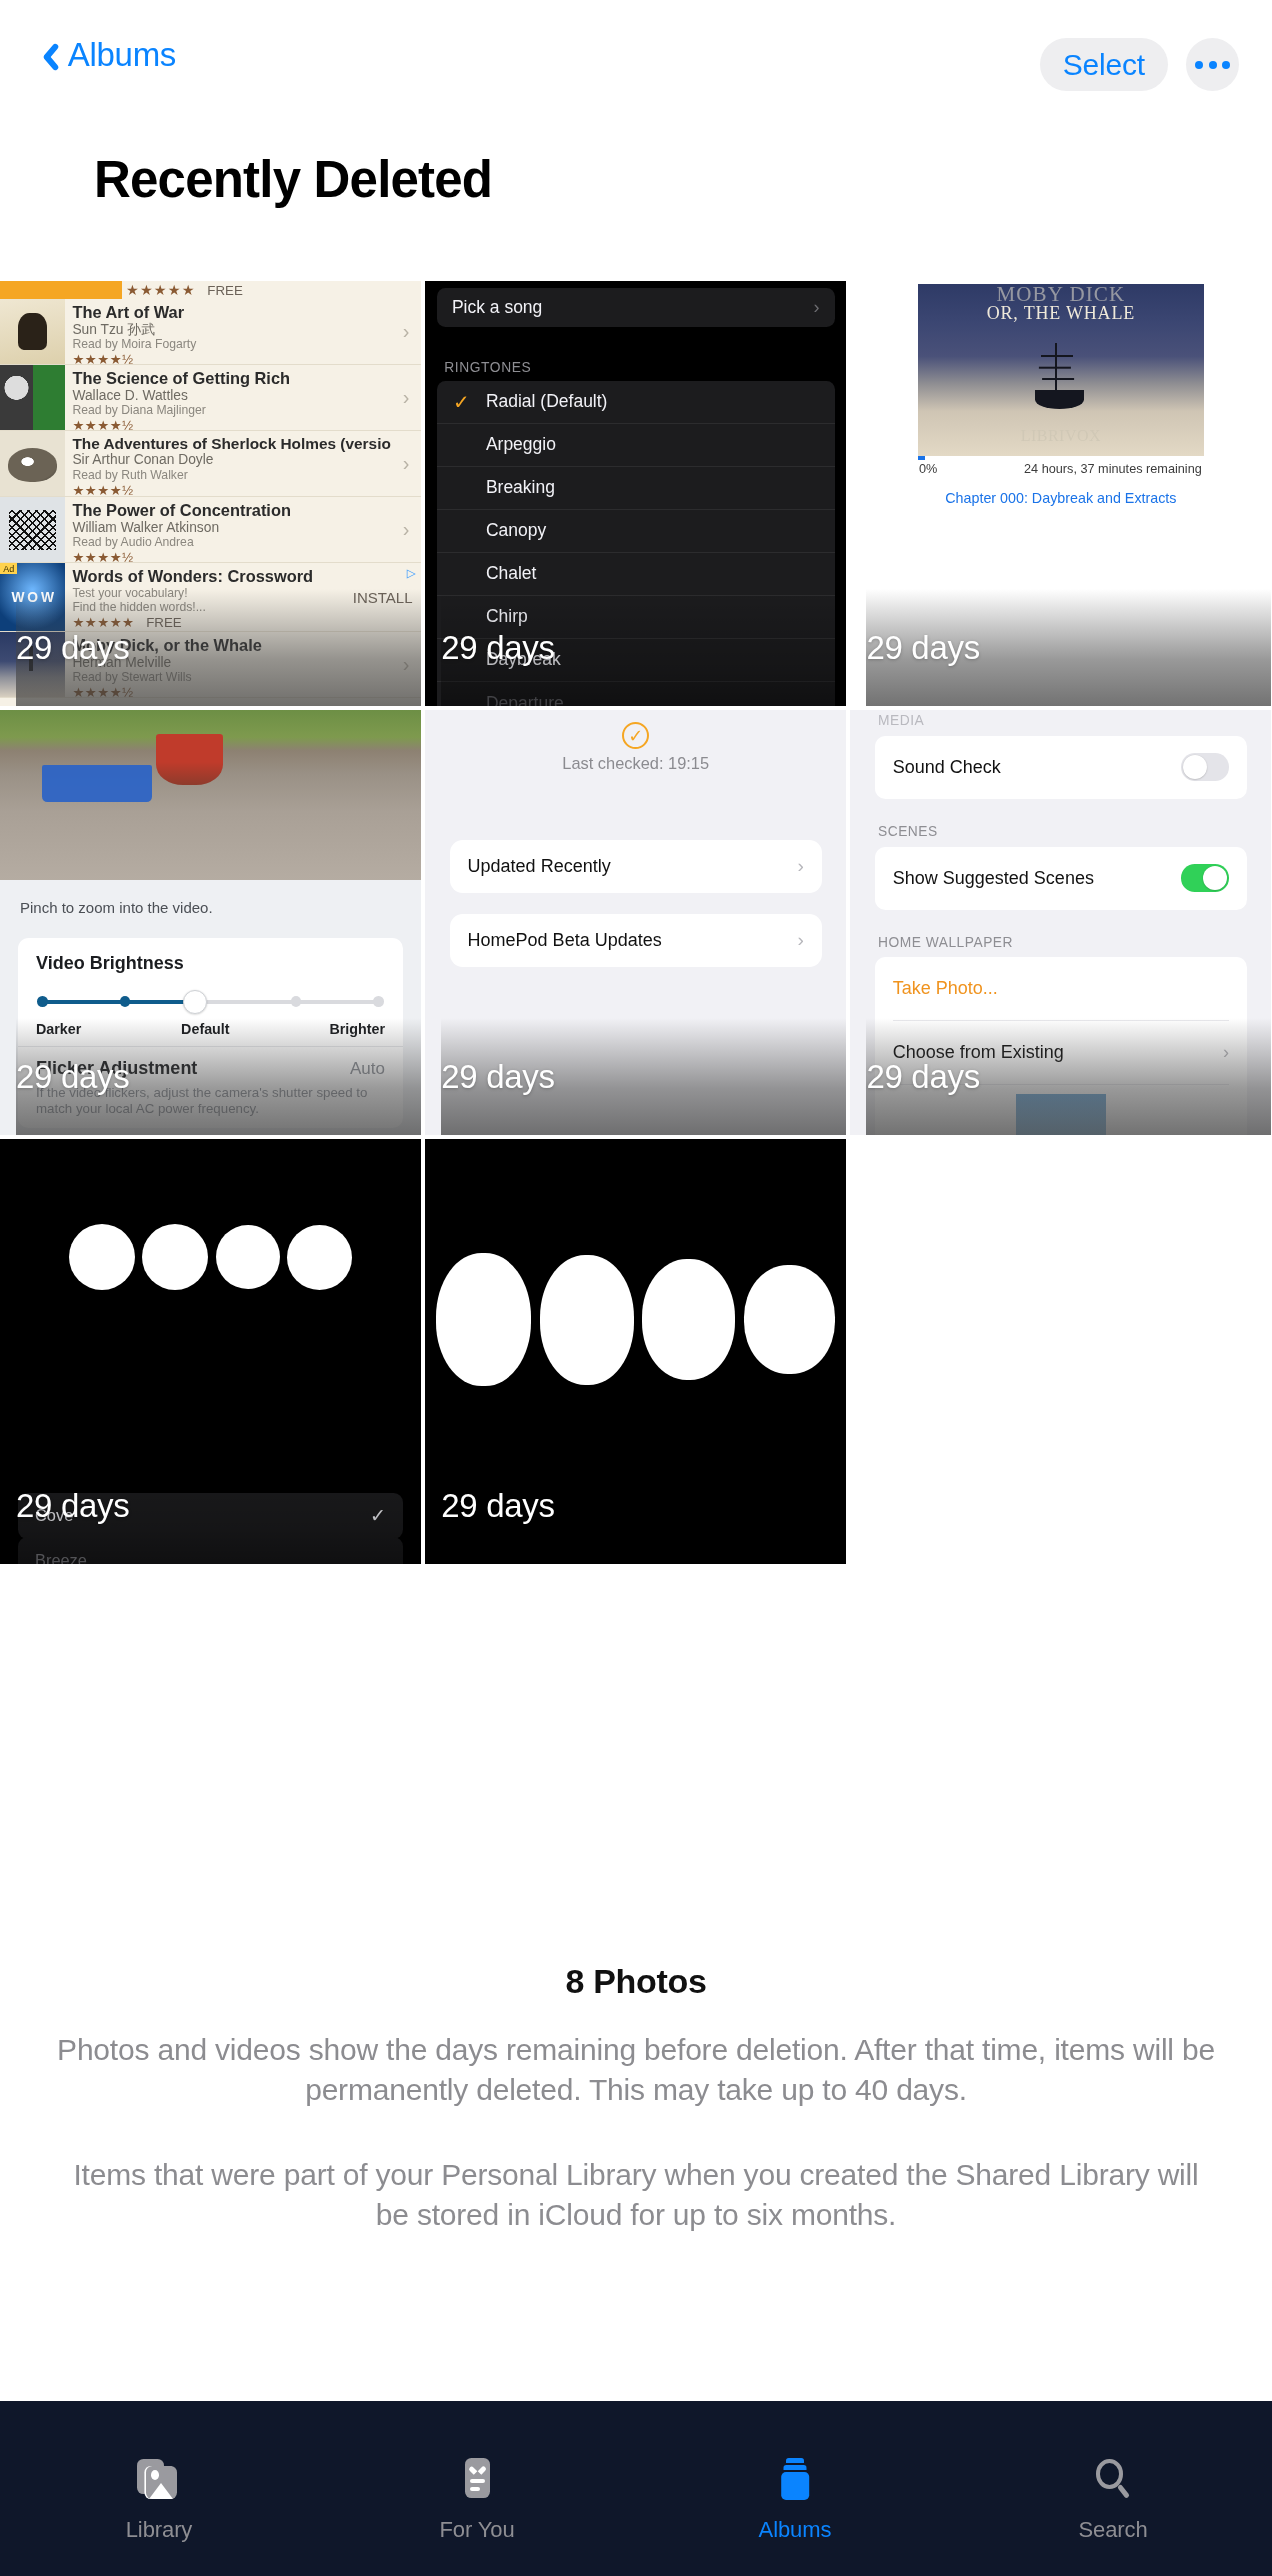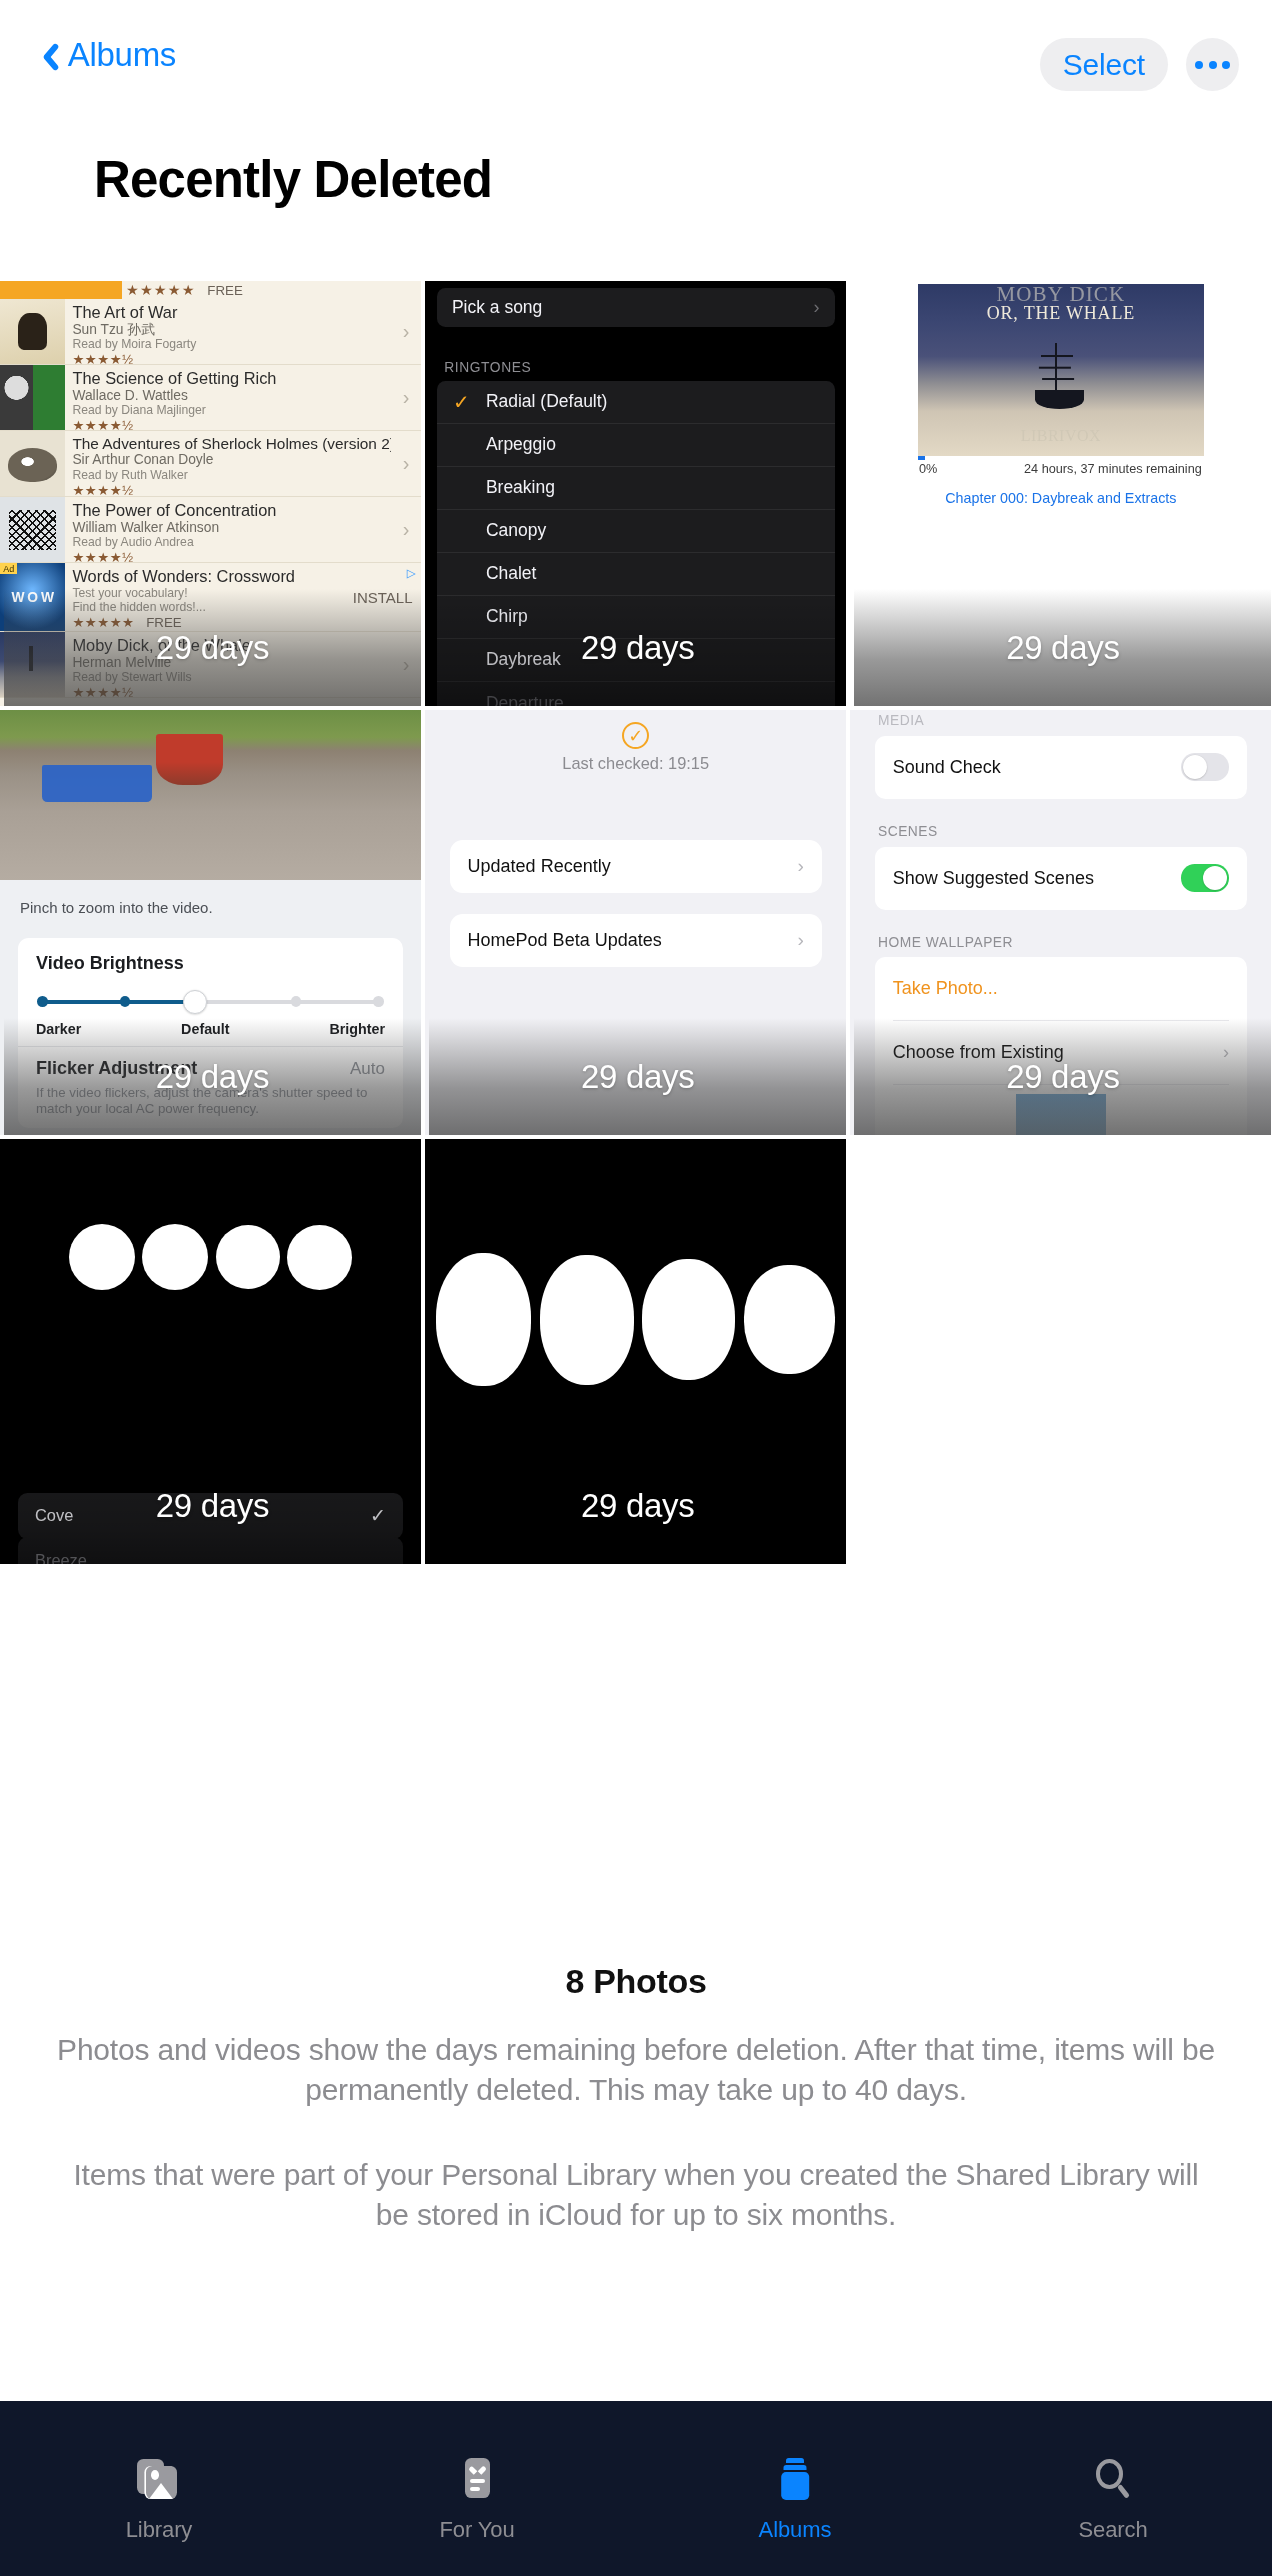--- a/index.html
+++ b/index.html
@@ -78,23 +78,23 @@
     grid-template-columns: repeat(3, 421px);
     grid-auto-rows: 425px;
     gap: 4.2px 4.2px;
   }
   .tile {
     position: relative; overflow: hidden;
     background: #fff; cursor: pointer;
   }
   .tile-inner { position: absolute; inset: 0; overflow: hidden; }
   .days-overlay {
-    position: absolute; left: 4px; right: 0; bottom: 0; height: 117px;
+    position: absolute; left: 16px; right: 0; bottom: 0; height: 117px;
     background: linear-gradient(to bottom, rgba(60,60,60,0) 0%, rgba(70,70,70,0.55) 60%, rgba(60,60,60,0.72) 100%);
-    display: flex; align-items: center; justify-content: center;
+    display: flex; align-items: center; justify-content: flex-start;
     pointer-events: none;
   }
   .days-overlay.dark {
     background: linear-gradient(to bottom, rgba(0,0,0,0) 0%, rgba(0,0,0,0.25) 70%, rgba(0,0,0,0.45) 100%);
   }
   .days-text {
     color: #fff; font-size: 33px; letter-spacing: -0.3px;
     text-shadow: 0 1.1px 3.2px rgba(0,0,0,0.25);
   }
 
@@ -103,21 +103,21 @@
   .bk-topbar {
     height: 18px; background: linear-gradient(to right, #f5a623 0 122px, #f6f1e6 122px);
     display: flex; align-items: center;
   }
   .bk-row {
     display: flex; height: 66px; border-bottom: 0.5px solid #e3dccb;
     position: relative; align-items: stretch;
   }
   .bk-cover { width: 65px; flex: 0 0 65px; overflow: hidden; position: relative; }
   .bk-body { flex: 1; padding: 4.2px 7.4px 0 7.4px; overflow: hidden; }
-  .bk-title { font-size: 16.4px; color: #2b2b2b; line-height: 1.12; white-space: nowrap; }
+  .bk-title { font-size: 16.4px; color: #2b2b2b; line-height: 1.12; white-space: nowrap; font-weight: bold; }
   .bk-author { font-size: 13.8px; color: #6e6a62; line-height: 1.15; }
   .bk-reader { font-size: 12.2px; color: #8b877f; line-height: 1.2; }
   .bk-stars { font-size: 13.3px; color: #8a5a33; letter-spacing: 0.5px; line-height: 1.2; }
   .bk-chev {
     width: 30px; display: flex; align-items: center; justify-content: center;
     color: #b8b2a5; font-size: 20px;
   }
   .bk-adbanner {
     display: flex; height: 69px; border-bottom: 0.5px solid #e3dccb; position: relative;
     background: #f6f1e6;

